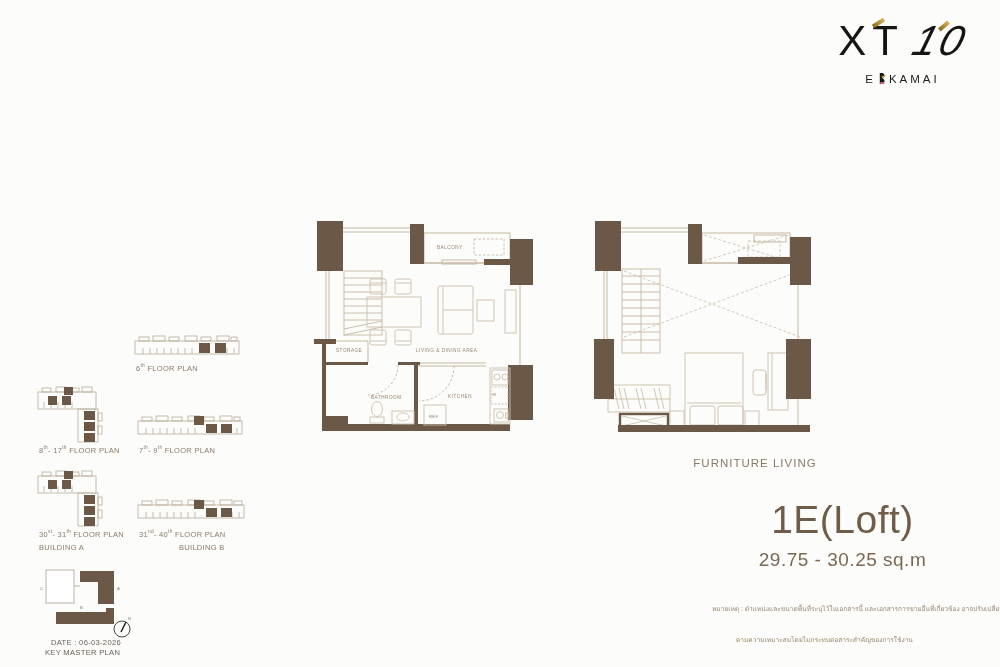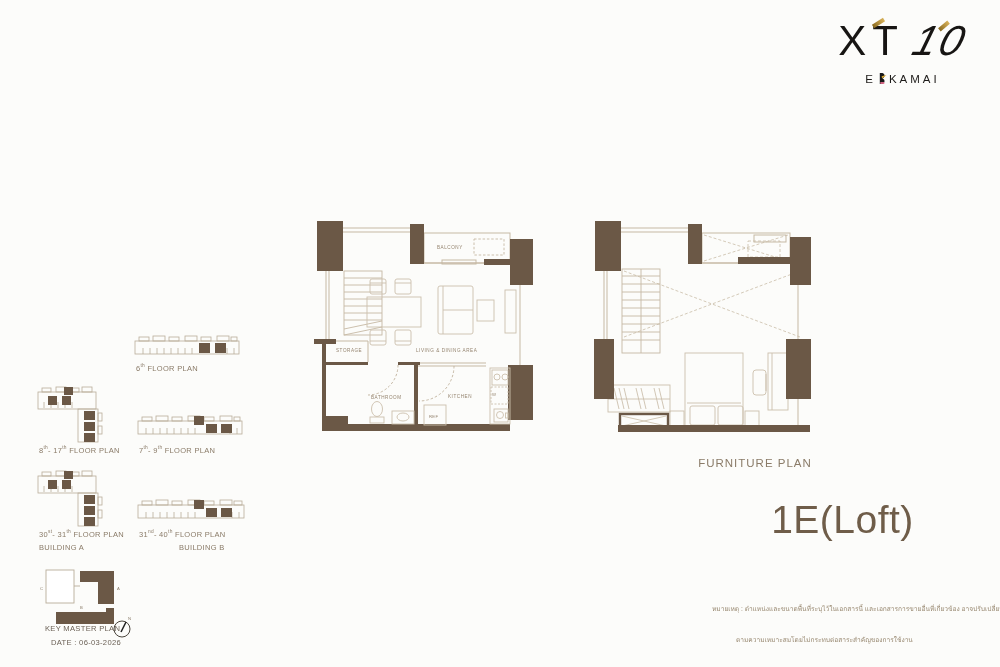--- a/index.html
+++ b/index.html
@@ -187,21 +187,21 @@
     <polygon points="26,46 70,46 70,42 78,42 78,58 20,58 20,46" fill="#6b5846"></polygon>
     <text class="kml" x="4" y="24">C</text>
     <text class="kml" x="81" y="24">A</text>
     <text class="kml" x="44" y="43">B</text>
     <g>
       <circle cx="86" cy="63" r="8" fill="none" stroke="#4a443c" stroke-width="1"></circle>
       <line x1="85" y1="66" x2="90" y2="56" stroke="#222" stroke-width="1.6"></line>
       <text class="kml" x="92" y="54">N</text>
     </g>
   </svg>
-  <div class="km-label" style="left:45px;top:624px;">KEY MASTER PLAN</div>
+  <div class="km-label" style="left:45px;top:648px;">KEY MASTER PLAN</div>
   <div class="km-label" style="left:51px;top:638px;">DATE : 06-03-2026</div>
 
   <svg class="abs" style="left:314px;top:213px;" width="222" height="232" viewBox="0 0 222 232">
 
     <g stroke="#c6b9a4" fill="none" stroke-width="1">
       <path d="M29 15 H96 M29 19 H96"></path>
       <rect x="110" y="20" width="86" height="30"></rect>
       <path d="M110 50 H170"></path>
       <rect x="128" y="47" width="34" height="4"></rect>
       <path d="M206 72 V152"></path>
@@ -351,24 +351,25 @@
       <rect x="3" y="8" width="26" height="50"></rect>
       <rect x="96" y="11" width="14" height="40"></rect>
       <rect x="198" y="24" width="21" height="48"></rect>
       <rect x="146" y="44" width="52" height="7"></rect>
       <rect x="194" y="126" width="25" height="60"></rect>
       <rect x="2" y="126" width="20" height="60"></rect>
       <rect x="26" y="212" width="192" height="7"></rect>
     </g>
   </svg>
 
-  <div class="furn-level">FURNITURE PLAN</div>
+  <div class="furn-level">FURNITURE LIVING</div>
 
   <div class="unit-block">
     <div class="unit-name">1E(Loft)</div>
+    <div class="unit-area">29.75 - 30.25 sq.m</div>
   </div>
 
   <div class="remark">
     <div>หมายเหตุ : ตำแหน่งและขนาดพื้นที่ระบุไว้ในเอกสารนี้ และเอกสารการขายอื่นที่เกี่ยวข้อง อาจปรับเปลี่ยนได้</div>
     <div class="ind1">ตามความเหมาะสมโดยไม่กระทบต่อสาระสำคัญของการใช้งาน</div>
     <div class="ind1">: ภาพและบรรยากาศจำลอง</div>
     
     
     
   </div>

